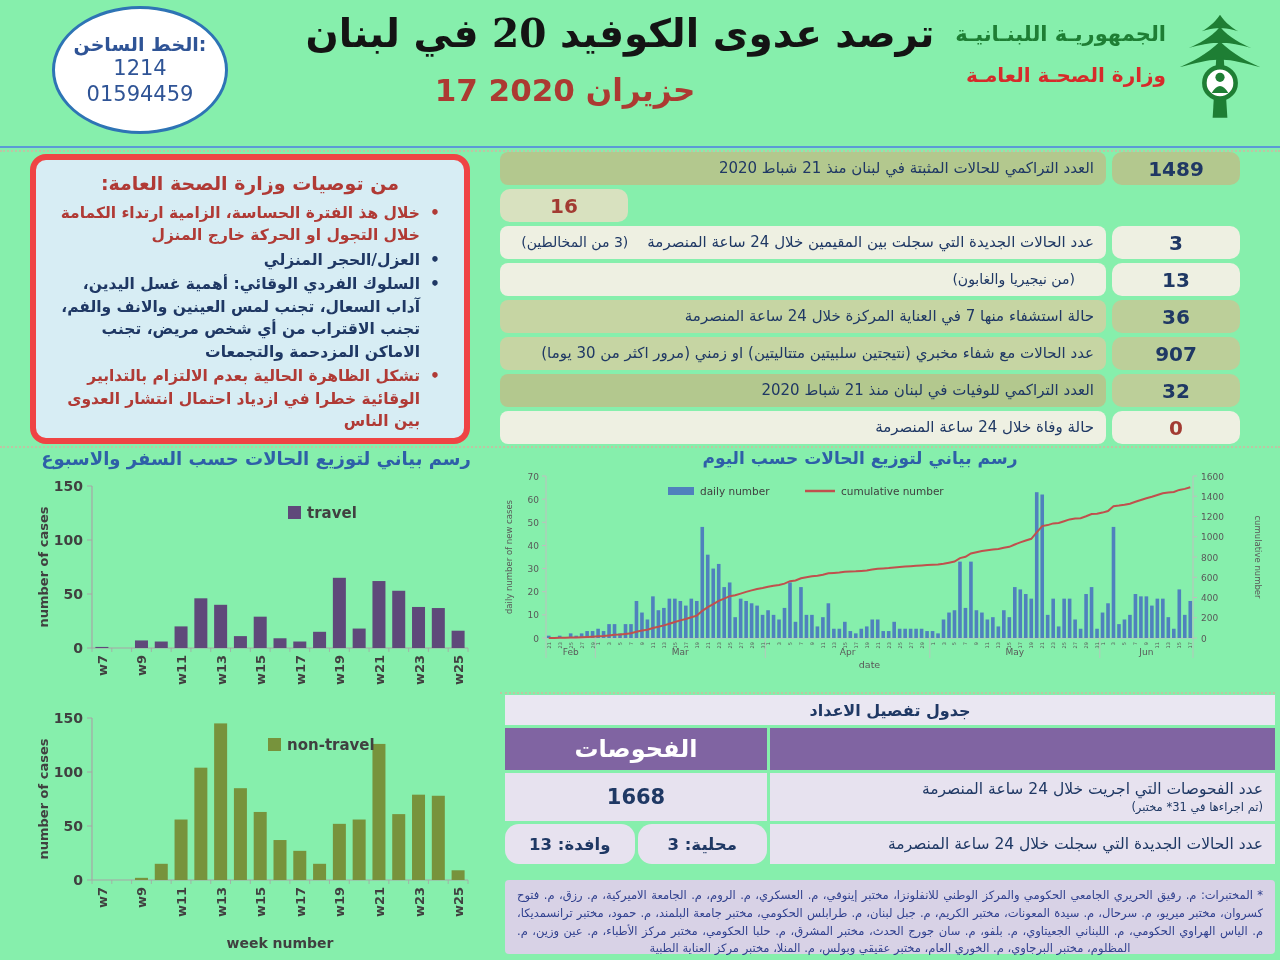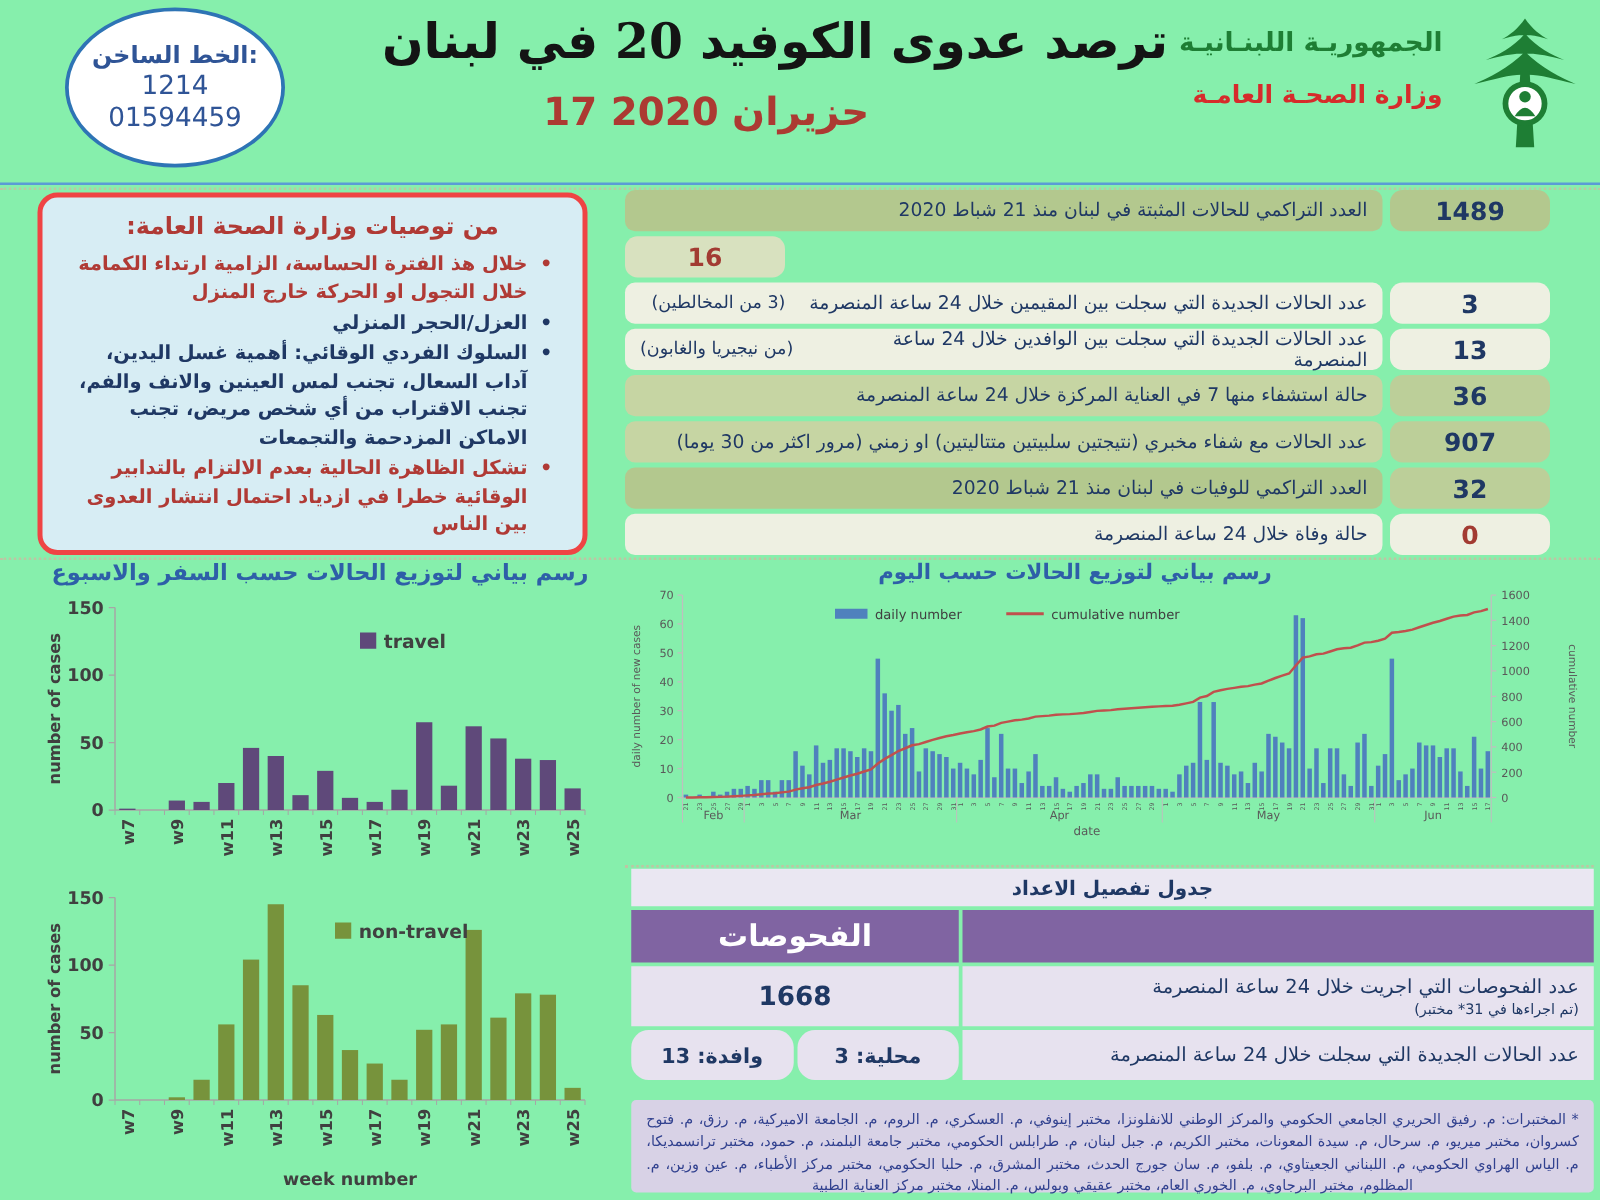--- a/index.html
+++ b/index.html
@@ -9,31 +9,31 @@
 
   
   .hotline{position:absolute;left:52px;top:6px;width:176px;height:128px;border:3px solid #2e74b5;
            border-radius:50%;display:flex;flex-direction:column;justify-content:center;align-items:center;
            color:#2f5496;box-sizing:border-box;background:#fff;}
   .hl-label{font-size:19px;font-weight:600;}
   .hl-num{font-size:21px;line-height:1.25;}
   .title-wrap{position:absolute;left:280px;top:10px;width:680px;text-align:center;}
   .main-title{font-size:39px;font-weight:700;color:#141414;font-family:"DejaVu Serif","DejaVu Sans",serif;}
   .date{font-size:31px;font-weight:700;color:#ac3a32;margin-top:16px;transform:translateX(-55px);}
-  .logo{position:absolute;right:14px;top:12px;display:flex;align-items:flex-start;gap:20px;}
+  .logo{position:absolute;right:14px;top:12px;display:flex;align-items:flex-start;gap:8px;}
   .logo-text{text-align:right;margin-top:10px;direction:rtl;}
   .logo-l1{color:#1e7e34;font-size:21px;font-weight:700;}
   .logo-l2{color:#d62b2b;font-size:20px;font-weight:700;margin-top:17px;}
   .cedar{width:92px;height:116px;}
   .header-line{position:absolute;top:146px;left:0;width:1280px;height:2px;background:#5b9bd5;}
   .dotsep{position:absolute;border-top:2px dotted #eba39c;opacity:.55;}
 
   
   .reco{position:absolute;left:30px;top:154px;width:440px;height:290px;background:#d7edf4;
-        border:4px solid #ef4444;border-radius:16px;direction:rtl;padding:8px 16px;box-sizing:border-box;}
+        border:6px solid #ef4444;border-radius:16px;direction:rtl;padding:8px 16px;box-sizing:border-box;}
   .reco-title{text-align:center;color:#b03a35;font-weight:700;font-size:19px;margin:4px 0 8px;}
   .reco-list{list-style:none;margin:0;padding:0 6px 0 0;}
   .reco-list li{position:relative;padding-right:22px;font-size:15.5px;font-weight:600;line-height:1.45;margin-bottom:2px;}
   .reco-list li .bullet{position:absolute;right:2px;top:0;}
 
   
   .stats{position:absolute;left:500px;top:152px;width:740px;display:flex;flex-direction:column;gap:4px;}
   .stat-row{display:flex;gap:6px;height:33px;}
   .stat-label{flex:1;border-radius:8px;direction:rtl;display:flex;align-items:center;padding:0 12px;
               font-size:15px;line-height:1.1;}
@@ -132,21 +132,20 @@
       </div>
       <div class="stat-row">
         <div class="stat-label" style="background: rgb(238, 240, 226); color: rgb(31, 56, 100);">
           <span>عدد الحالات الجديدة التي سجلت بين المقيمين خلال 24 ساعة المنصرمة</span>
           <span class="small"> (3 من المخالطين)</span>
         </div>
         <div class="stat-value" style="background: rgb(238, 240, 226); color: rgb(31, 56, 100);">3</div>
       </div>
       <div class="stat-row">
         <div class="stat-label" style="background: rgb(238, 240, 226); color: rgb(31, 56, 100);">
-          <span>عدد الحالات الجديدة التي سجلت بين الوافدين خلال 24 ساعة المنصرمة</span>
           <span class="small"> (من نيجيريا والغابون)</span>
         </div>
         <div class="stat-value" style="background: rgb(238, 240, 226); color: rgb(31, 56, 100);">13</div>
       </div>
       <div class="stat-row">
         <div class="stat-label" style="background: rgb(198, 213, 163); color: rgb(31, 56, 100);">
           <span>حالة استشفاء منها 7 في العناية المركزة خلال 24 ساعة المنصرمة</span>
         </div>
         <div class="stat-value" style="background: rgb(188, 207, 153); color: rgb(31, 56, 100);">36</div>
       </div>

